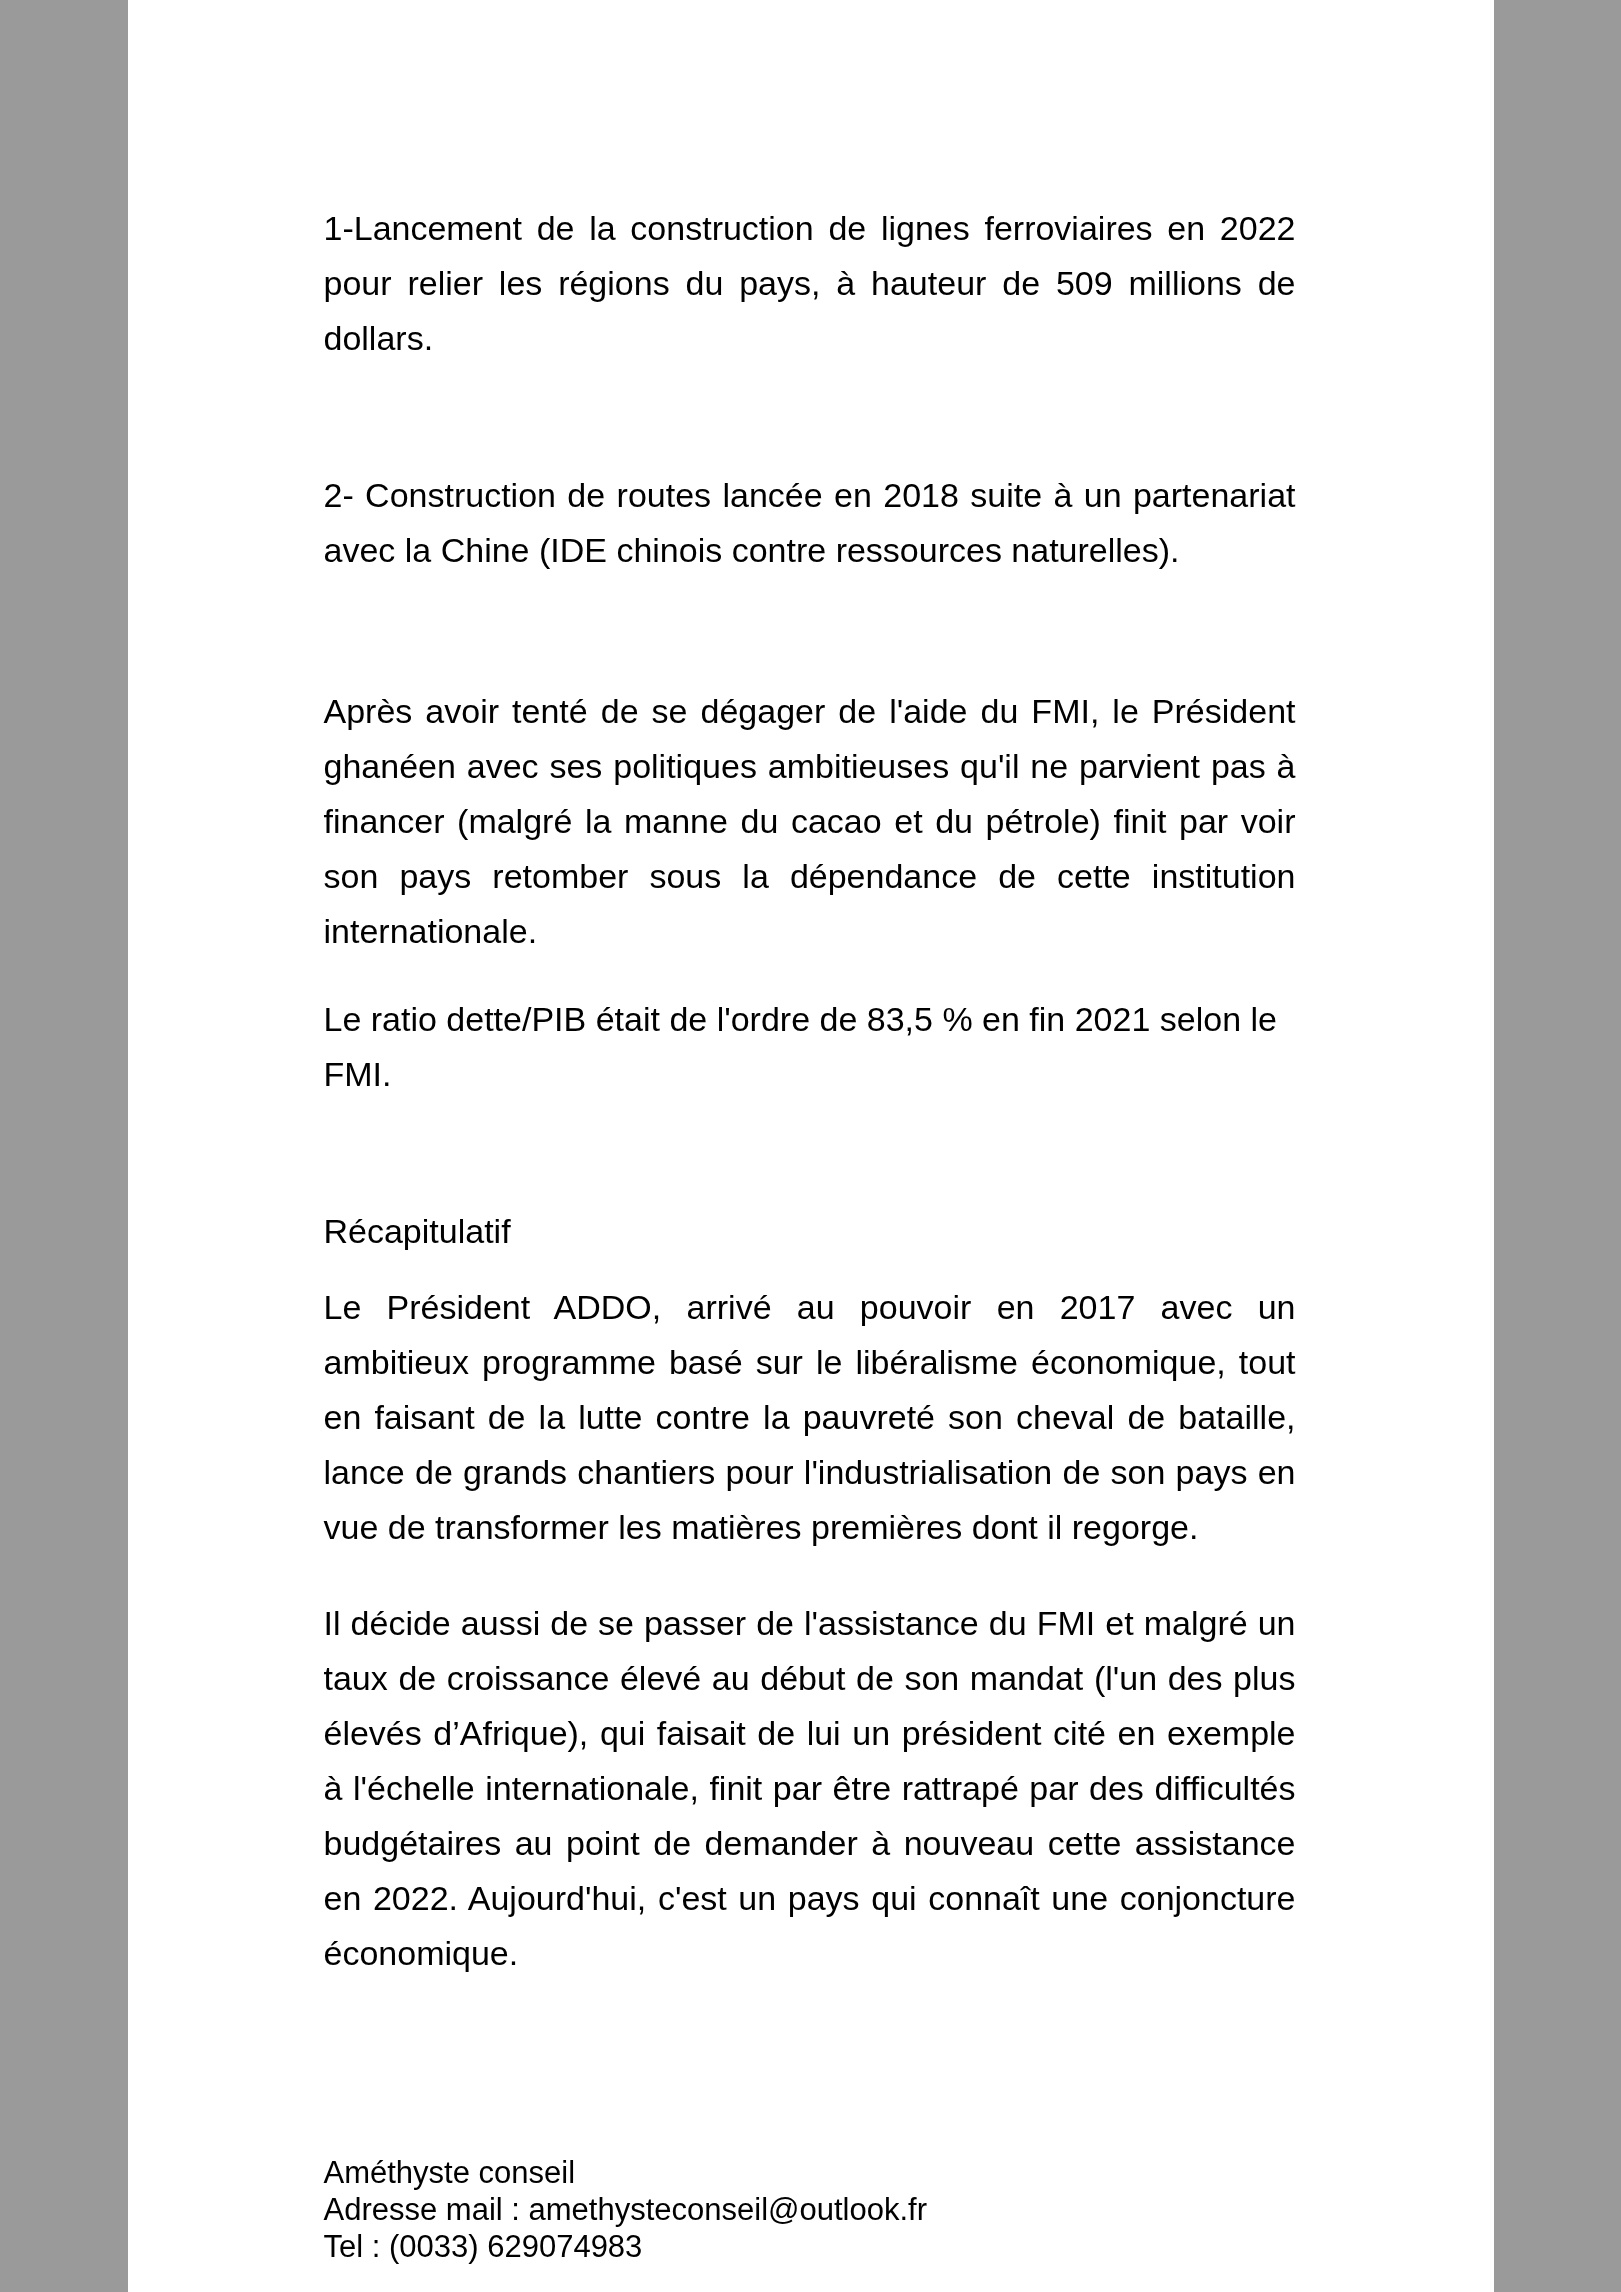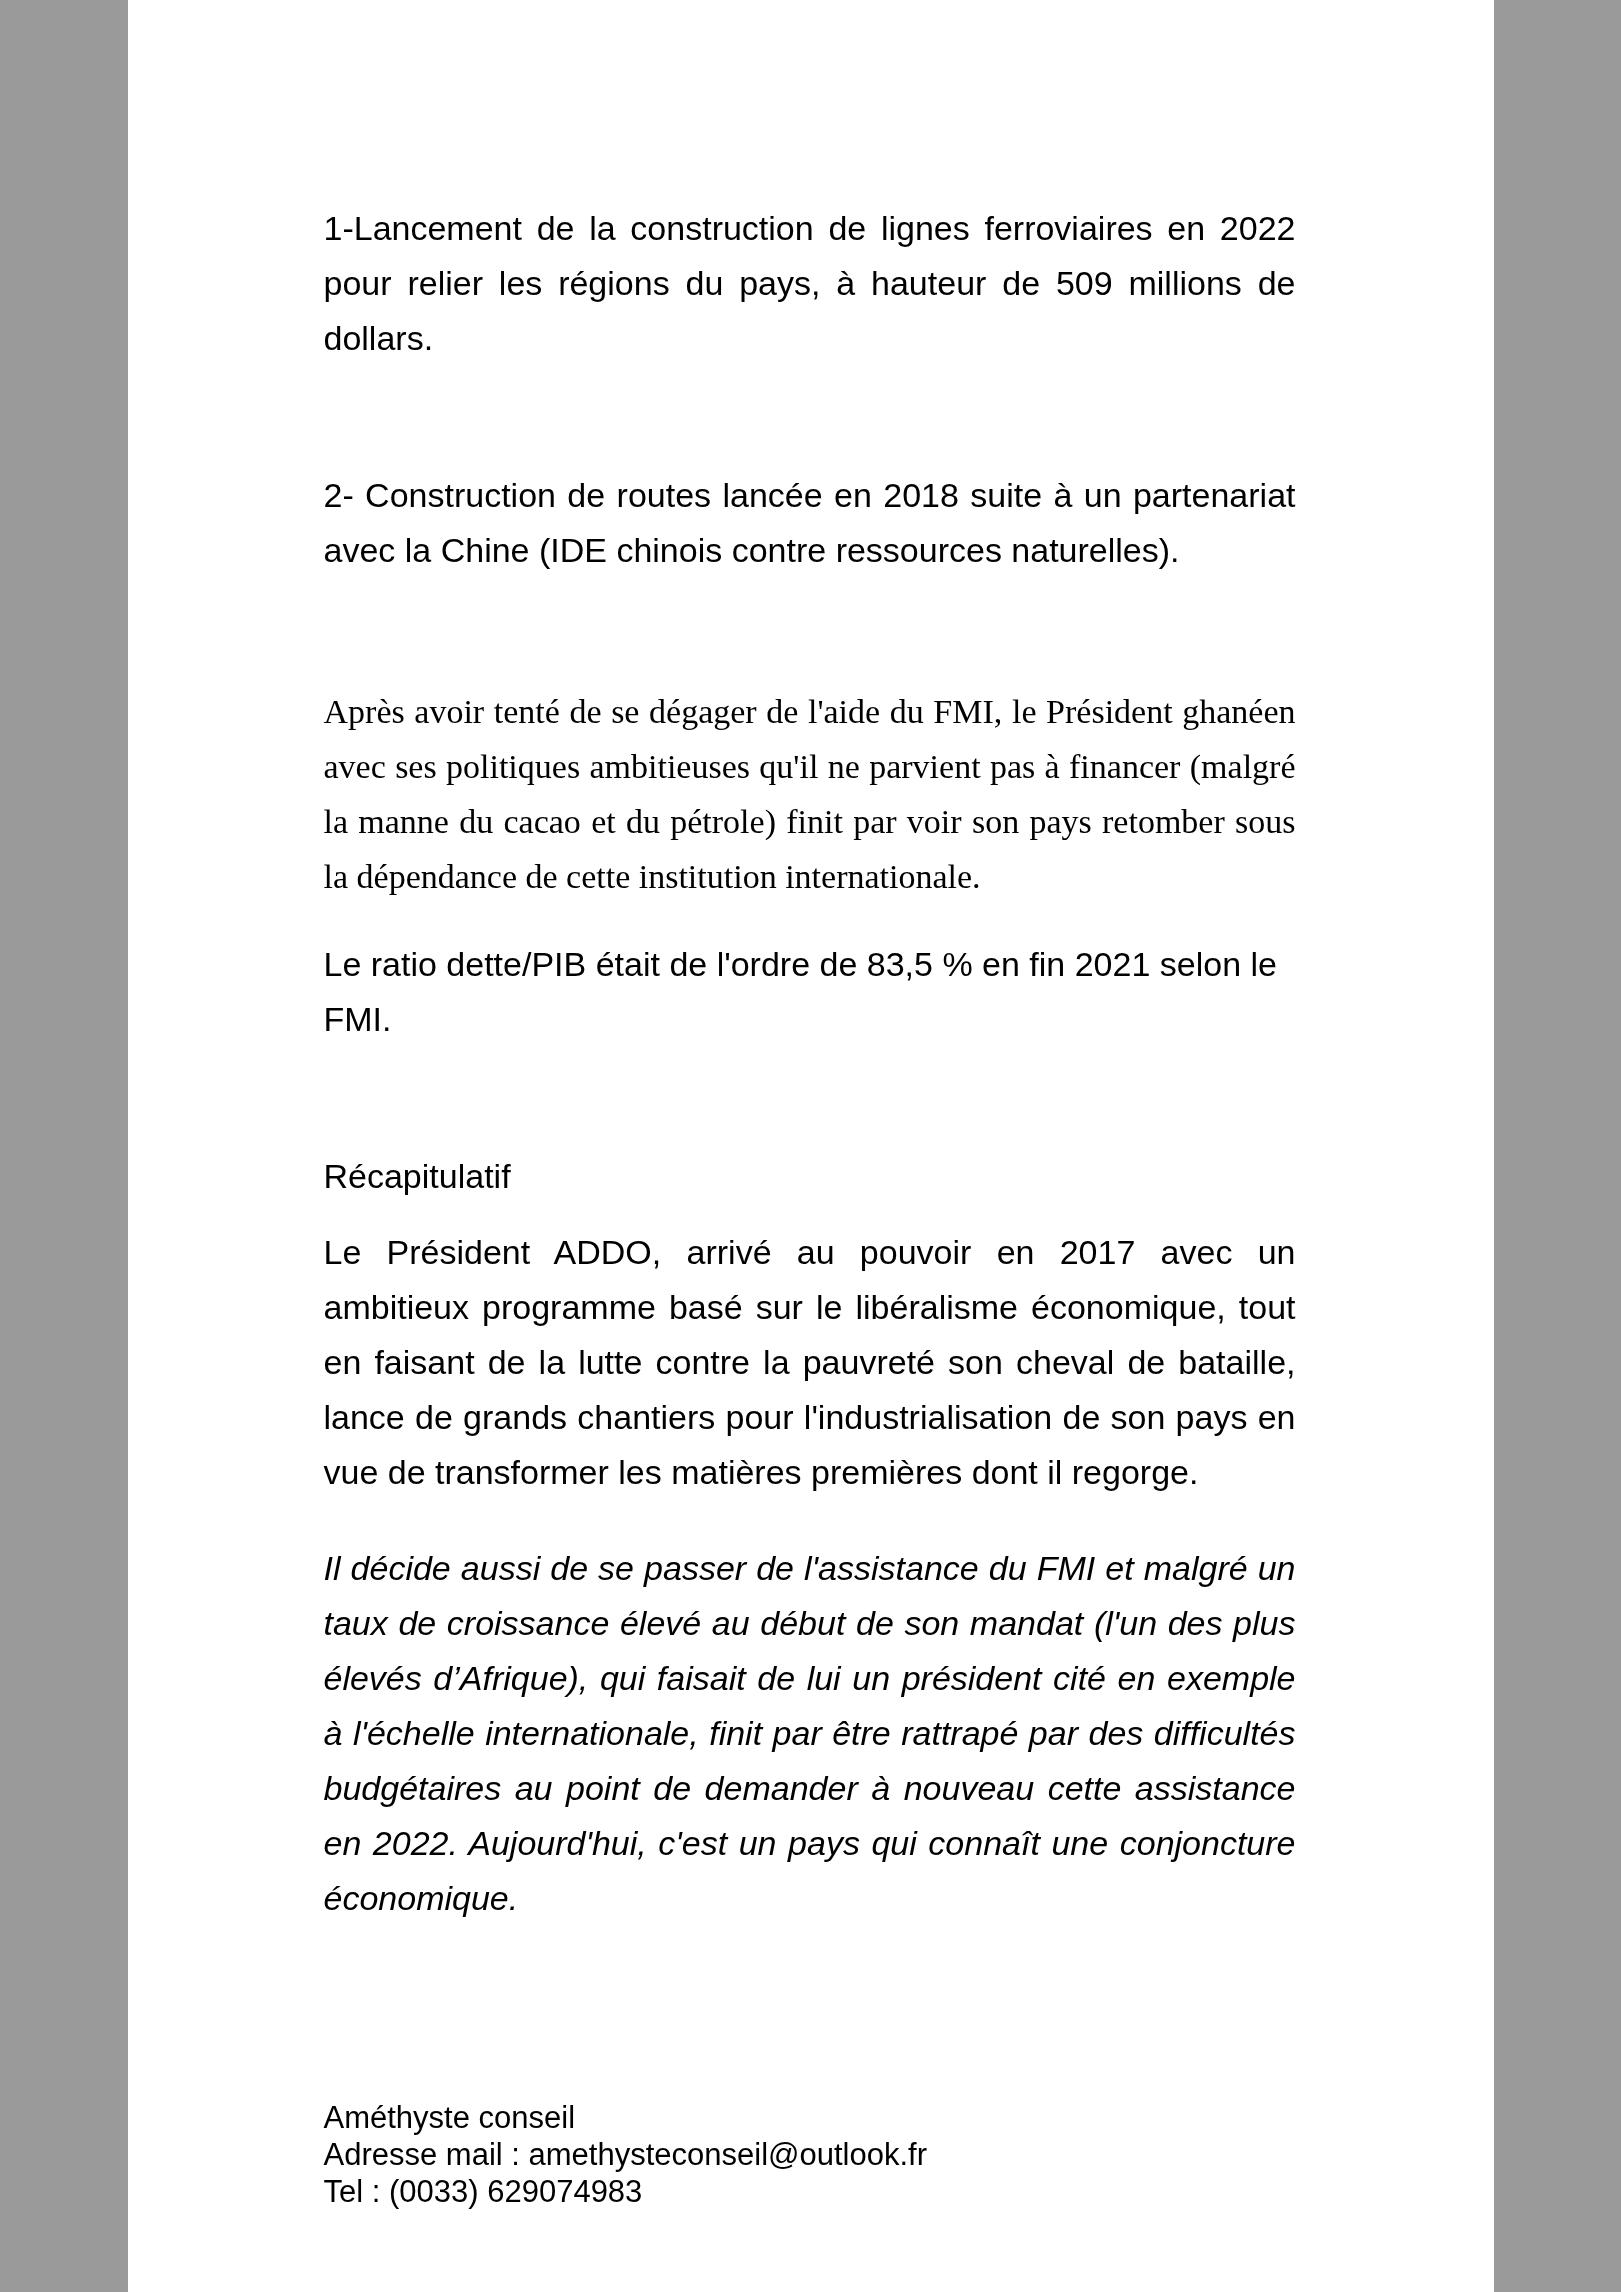--- a/index.html
+++ b/index.html
@@ -37,25 +37,25 @@
   .p2 { margin-bottom: 106px; }
   .heading-underline {
     margin: 0 0 28px 0;
     text-align: left;
   }
   .heading-underline span {
     text-decoration: underline;
     text-decoration-thickness: 2.9px;
     text-underline-offset: 6.9px;
   }
-  .p3 { margin-bottom: 33px; font-family: Liberation Serif, serif; }
+  .p3 { margin-bottom: 33px; }
   .p-ratio { margin-bottom: 102px; }
   .h-recap { margin-bottom: 20.6px; }
   .p4 { margin-bottom: 41px; }
-  .p5 { margin-bottom: 0; font-style: italic; }
+  .p5 { margin-bottom: 0; }
   .footer {
     margin-top: 173px;
     font-size: 31px;
     line-height: 37px;
     text-align: left;
   }
   .footer div { margin: 0; }
 </style>
 </head>
 <body>

